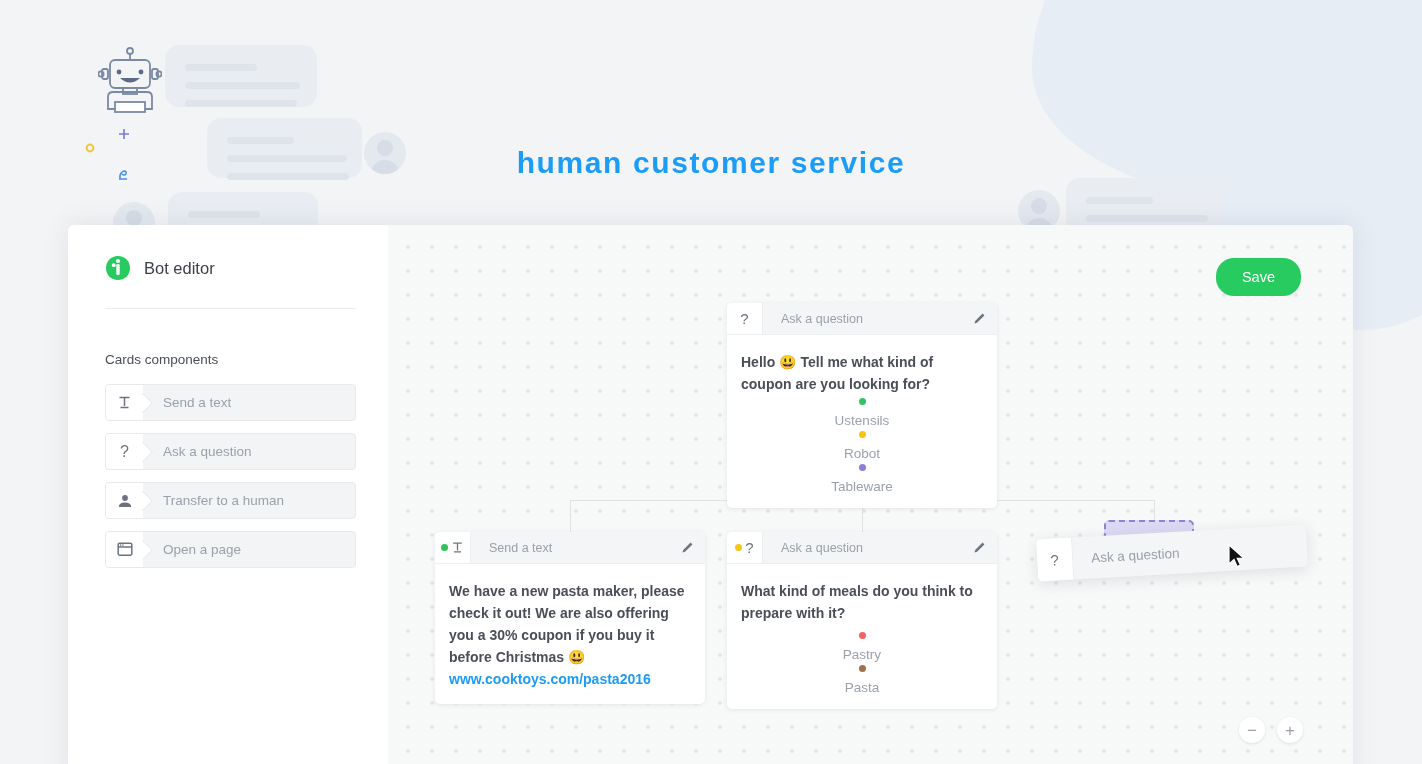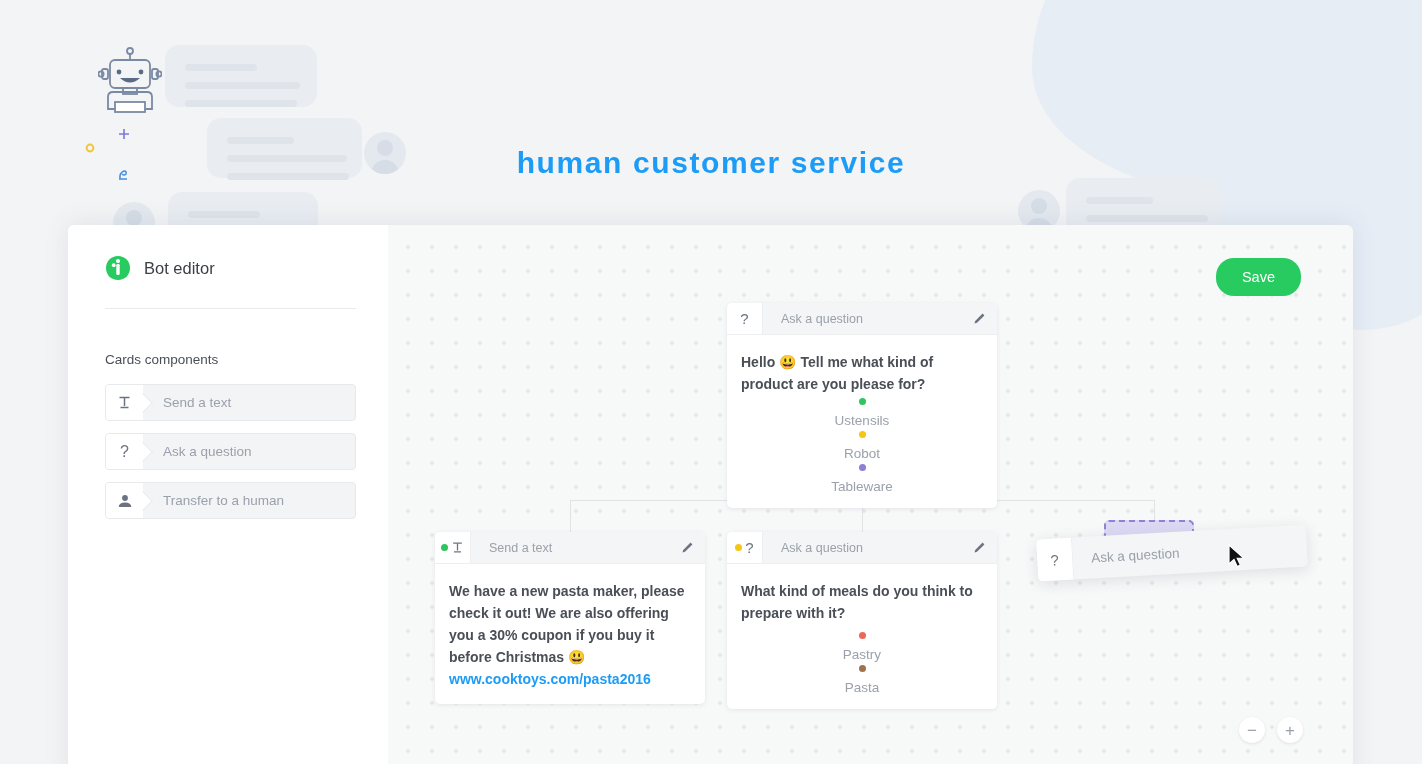--- a/index.html
+++ b/index.html
@@ -317,20 +317,31 @@
     <div class="comp">
       <span class="comp-icon">
         <svg width="16" height="16" viewBox="0 0 16 16" fill="#6b7380">
           <circle cx="8" cy="5" r="2.9"></circle>
             <path d="M1.8 14 q0-4.6 6.2-4.6 q6.2 0 6.2 4.6 z"></path>
         </svg>
       </span>
       <span class="comp-label">Transfer to a human</span>
     </div>
 
+    <div class="comp">
+      <span class="comp-icon">
+        <svg width="16" height="15" viewBox="0 0 16 15">
+          <rect x="1.2" y="1.2" width="13.6" height="12" rx="1.4" fill="none" stroke="#6b7380" stroke-width="1.5"></rect>
+          <path d="M1.2 5 H14.8" stroke="#6b7380" stroke-width="1.5"></path>
+          <circle cx="3.6" cy="3.1" r=".8" fill="#6b7380"></circle>
+            <circle cx="5.9" cy="3.1" r=".8" fill="#6b7380"></circle>
+        </svg>
+      </span>
+      <span class="comp-label">Open a page</span>
+    </div>
   </aside>
 
   <section id="canvas">
 
     <button class="save-btn">Save</button>
 
     <div class="conn" style="left:474px; top:243px; width:1px; height:51px;"></div>
     <div class="conn" style="left:182px; top:275px; width:585px; height:1px;"></div>
     <div class="conn" style="left:182px; top:275px; width:1px; height:52px;"></div>
     <div class="conn" style="left:474px; top:275px; width:1px; height:52px;"></div>
@@ -340,21 +351,21 @@
       <div class="card-head">
         <span class="card-head-icon">?</span>
         <span class="card-head-label">Ask a question</span>
         <span class="edit-icon">
           <svg width="13" height="13" viewBox="0 0 13 13">
               <path d="M1.5 11.5 L2.2 9 L9.6 1.6 L11.4 3.4 L4 10.8 Z" fill="#6b7380"></path>
             </svg>
         </span>
       </div>
       <div class="card-body">
-        <div class="card-text">Hello 😃 Tell me what kind of product are you please for?</div>
+        <div class="card-text">Hello 😃 Tell me what kind of coupon are you looking for?</div>
         <div class="opt">
           <span class="dot" style="background:#2fc45f;"></span>
           <span class="opt-label">Ustensils</span>
         </div>
         <div class="opt">
           <span class="dot" style="background:#f5c518;"></span>
           <span class="opt-label">Robot</span>
         </div>
         <div class="opt">
           <span class="dot" style="background:#8b7fd6;"></span>

